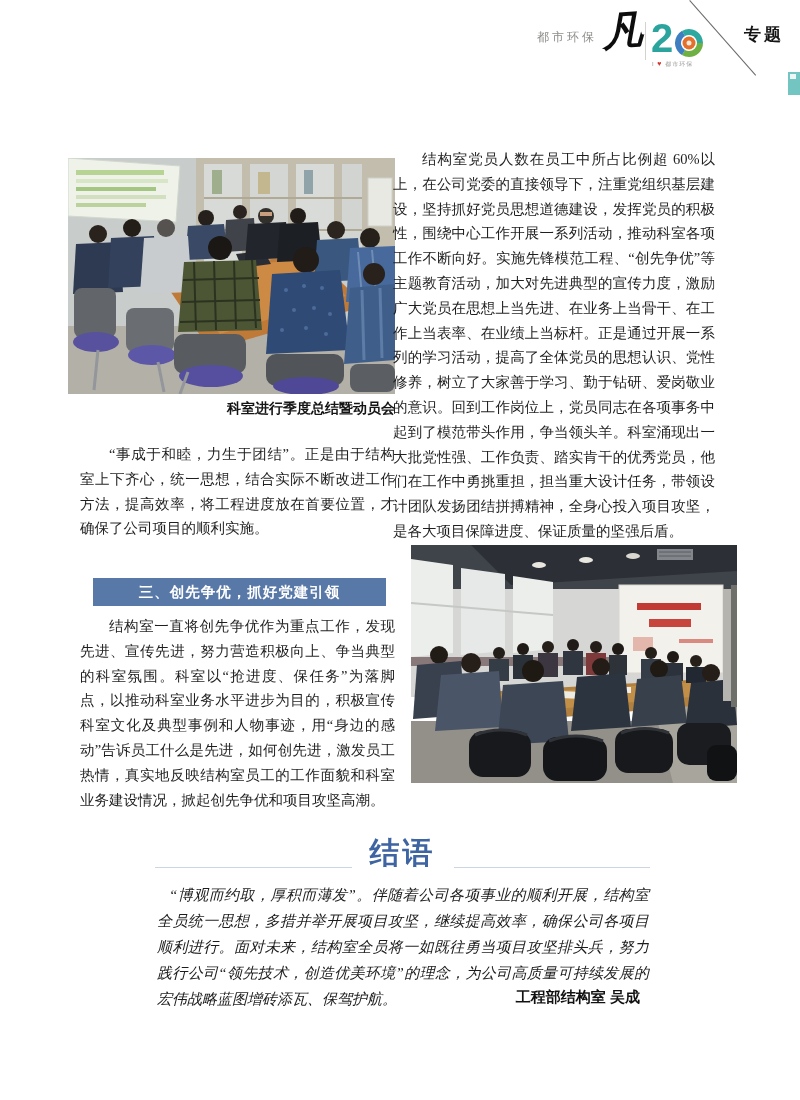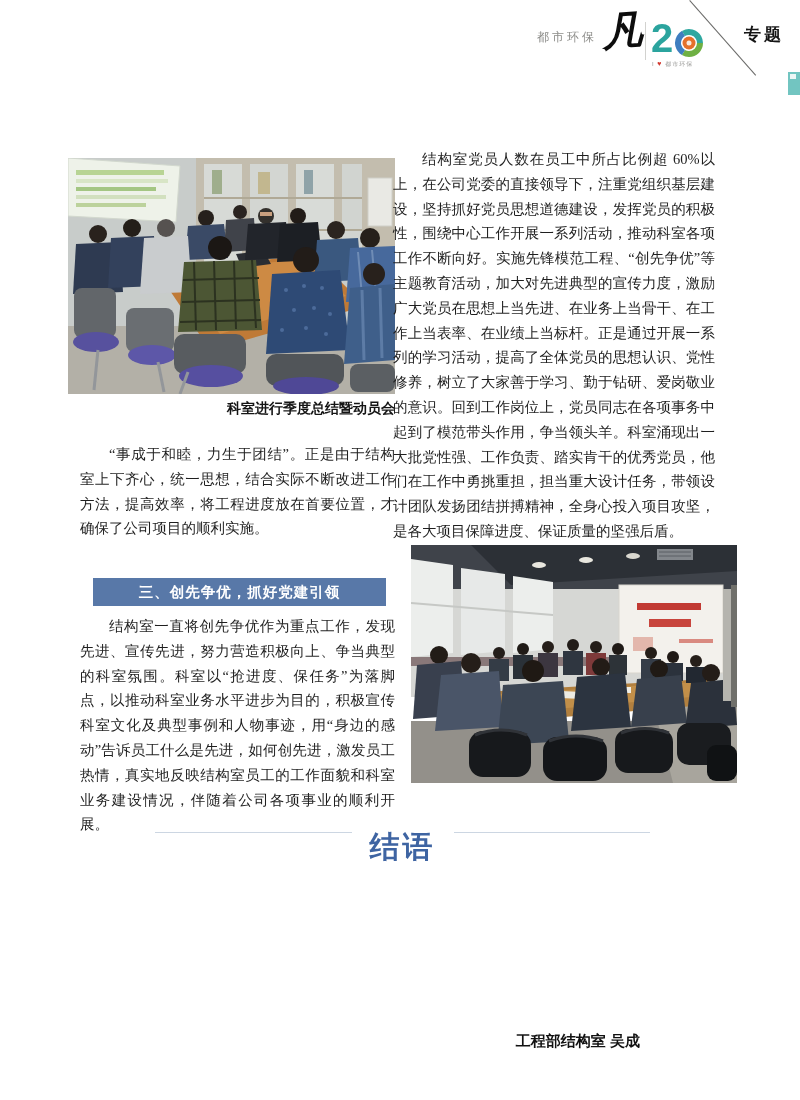--- a/index.html
+++ b/index.html
@@ -40,28 +40,28 @@
   .lpara1{left:80px;top:442px;width:315px;}
   .lpara2{left:80px;top:614px;width:315px;}
   .rpara1{left:393px;top:147px;width:322px;}
 
   .section-bar{position:absolute;left:93px;top:570px;width:293px;height:28px;line-height:28px;
         background:#5878a8;color:#ffffff;text-align:center;font-size:14.5px;font-weight:bold;
         font-family:"Liberation Sans","DejaVu Sans",sans-serif;letter-spacing:1px;margin-top:8px;}
 
   
   .conclusion-title-row{position:absolute;left:155px;top:832px;width:495px;height:36px;
-        display:flex;align-items:flex-start;}
+        display:flex;align-items:flex-end;}
   .conclusion-title-row .rule{flex:1;height:1px;background:#ccd6e2;}
   .conclusion-title{padding:0 18px;font-size:30px;font-weight:bold;color:#3e64a2;letter-spacing:3px;line-height:1;}
   .conclusion-body{position:absolute;left:157px;top:882px;width:492px;font-size:15px;line-height:26px;
         font-style:italic;text-align:justify;text-indent:12px;color:#1c1c1c;}
   .byline{position:absolute;left:155px;top:988px;width:495px;text-align:right;padding-right:10px;
         box-sizing:border-box;font-size:15px;font-weight:bold;color:#111;
-        font-family:"Liberation Sans","DejaVu Sans",sans-serif;margin-top:44px;}
+        font-family:"Liberation Sans","DejaVu Sans",sans-serif;}
 </style>
 </head>
 <body>
 
 <div class="page">
 
   <div class="brand-text">都市环保</div>
   <div class="brand-calligraphy">凡</div>
   <div class="brand-divider"></div>
 
@@ -190,21 +190,21 @@
         <line x1="30" y1="192" x2="26" y2="232" stroke="#93969a" stroke-width="3"></line>
         <line x1="90" y1="204" x2="96" y2="234" stroke="#93969a" stroke-width="3"></line>
         <line x1="120" y1="214" x2="112" y2="236" stroke="#93969a" stroke-width="3"></line>
       </g>
     </svg>
   </figure>
   <div class="caption caption1">科室进行季度总结暨动员会</div>
 
   <div class="para lpara1">“事成于和睦，力生于团结”。正是由于结构室上下齐心，统一思想，结合实际不断改进工作方法，提高效率，将工程进度放在首要位置，才确保了公司项目的顺利实施。</div>
   <div class="section-bar">三、创先争优，抓好党建引领</div>
-  <div class="para lpara2">结构室一直将创先争优作为重点工作，发现先进、宣传先进，努力营造积极向上、争当典型的科室氛围。科室以“抢进度、保任务”为落脚点，以推动科室业务水平进步为目的，积极宣传科室文化及典型事例和人物事迹，用“身边的感动”告诉员工什么是先进，如何创先进，激发员工热情，真实地反映结构室员工的工作面貌和科室业务建设情况，伴随着公司各项事业的顺利开展。</div>
+  <div class="para lpara2">结构室一直将创先争优作为重点工作，发现先进、宣传先进，努力营造积极向上、争当典型的科室氛围。科室以“抢进度、保任务”为落脚点，以推动科室业务水平进步为目的，积极宣传科室文化及典型事例和人物事迹，用“身边的感动”告诉员工什么是先进，如何创先进，激发员工热情，真实地反映结构室员工的工作面貌和科室业务建设情况，掀起创先争优和项目攻坚高潮。</div>
 
   <div class="para rpara1">结构室党员人数在员工中所占比例超 60%以上，在公司党委的直接领导下，注重党组织基层建设，坚持抓好党员思想道德建设，发挥党员的积极性，围绕中心工作开展一系列活动，推动科室各项工作不断向好。实施先锋模范工程、“创先争优”等主题教育活动，加大对先进典型的宣传力度，激励广大党员在思想上当先进、在业务上当骨干、在工作上当表率、在业绩上当标杆。正是通过开展一系列的学习活动，提高了全体党员的思想认识、党性修养，树立了大家善于学习、勤于钻研、爱岗敬业的意识。回到工作岗位上，党员同志在各项事务中起到了模范带头作用，争当领头羊。科室涌现出一大批党性强、工作负责、踏实肯干的优秀党员，他们在工作中勇挑重担，担当重大设计任务，带领设计团队发扬团结拼搏精神，全身心投入项目攻坚，是各大项目保障进度、保证质量的坚强后盾。</div>
 
   <figure class="photo2" style="margin:0">
     <svg viewBox="0 0 326 238" preserveAspectRatio="none">
       <rect x="0" y="36" width="326" height="116" fill="#d6d7d4"></rect>
       <rect x="0" y="176" width="326" height="62" fill="#93908a"></rect>
       <polygon points="240,150 326,140 326,238 262,238" fill="#a8a59d"></polygon>
 
       <g>
@@ -294,15 +294,16 @@
       <rect x="312" y="44" width="14" height="112" fill="#b5b4ae"></rect>
       <rect x="320" y="40" width="6" height="122" fill="#70706b"></rect>
     </svg>
   </figure>
 
   <div class="conclusion-title-row">
     <div class="rule"></div>
     <div class="conclusion-title">结语</div>
     <div class="rule"></div>
   </div>
+  <div class="conclusion-body">“博观而约取，厚积而薄发”。伴随着公司各项事业的顺利开展，结构室全员统一思想，多措并举开展项目攻坚，继续提高效率，确保公司各项目顺利进行。面对未来，结构室全员将一如既往勇当项目攻坚排头兵，努力践行公司“领先技术，创造优美环境”的理念，为公司高质量可持续发展的宏伟战略蓝图增砖添瓦、保驾护航。</div>
   <div class="byline">工程部结构室 吴成</div>
 
 </div>
 
 </body></html>

